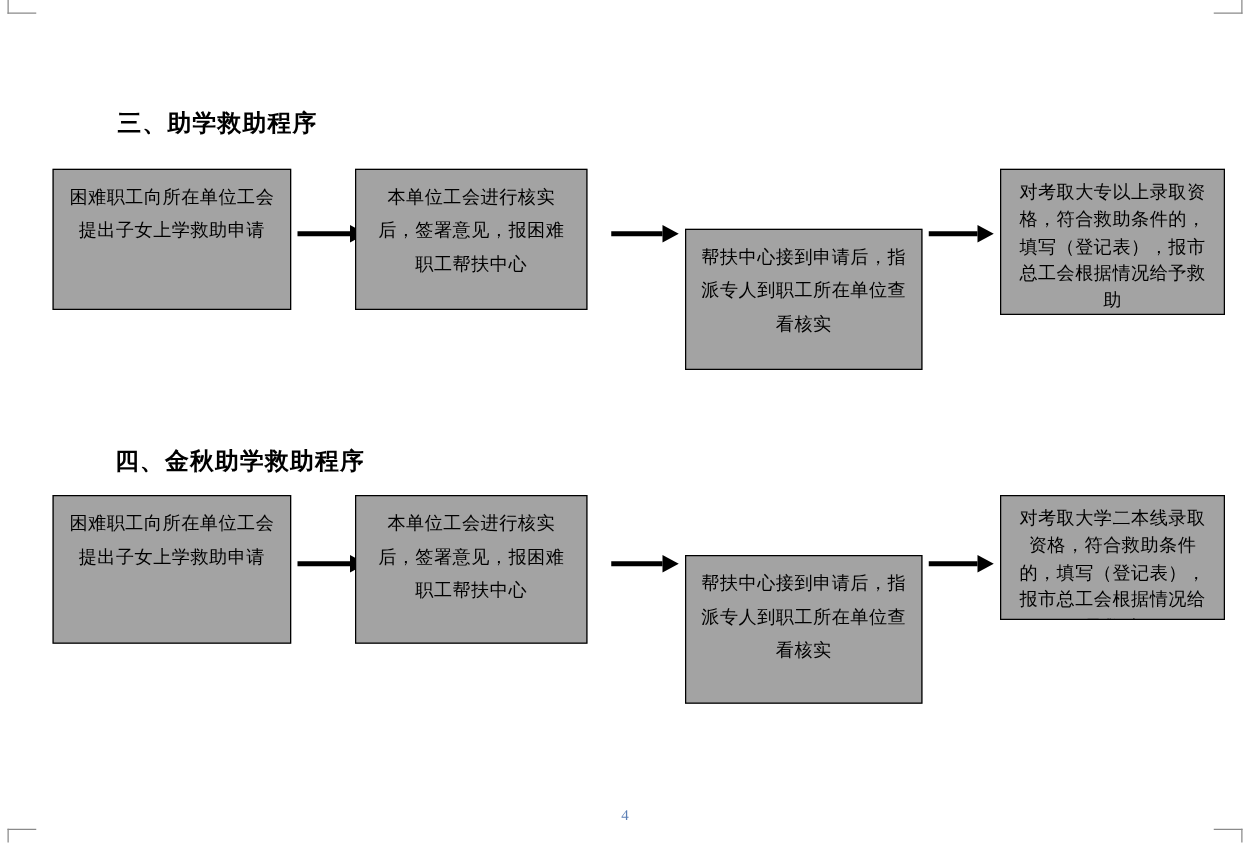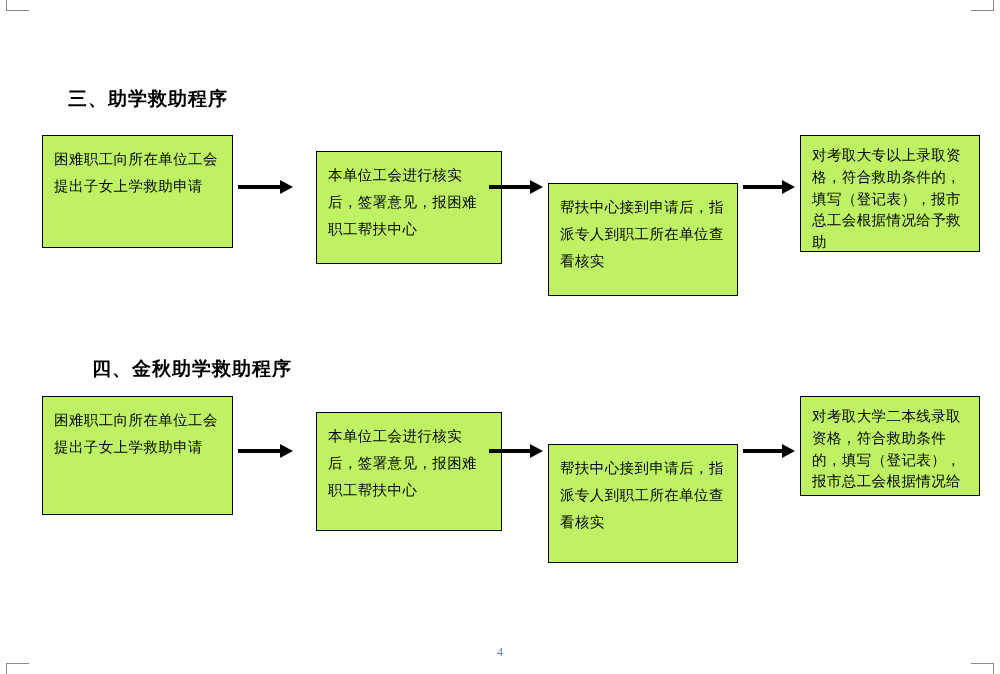--- a/index.html
+++ b/index.html
@@ -30,52 +30,53 @@
 
   
   .section-heading {
     position: absolute;
     font-size: 19px;
     font-weight: bold;
     letter-spacing: 1px;
     white-space: nowrap;
     font-family: "Liberation Serif", "DejaVu Serif", serif;
   }
-  #heading-1 { left: 68px; top: 70px; }
+  #heading-1 { left: 94px; top: 70px; }
   #heading-2 { left: 92px; top: 340px; }
 
   
   .flow-row {
     position: absolute;
     left: 0;
     width: 1000px;
   }
   #flow-row-1 { top: 135px; height: 125px; }
   #flow-row-2 { top: 396px; height: 128px; }
 
   .flow-box {
     position: absolute;
     box-sizing: border-box;
     border: 1.3px solid #000000;
-    background: #bef264;
+    background: #a3a3a3;
     padding: 10px 11px 8px 11px;
     font-size: 14.5px;
     line-height: 1.85;
     letter-spacing: 0.4px;
-    font-family: Liberation Serif, serif;
+    font-family: Liberation Mono, monospace;
     overflow: hidden;
+    text-align: center;
   }
   .flow-box.tight {
     line-height: 1.5;
     padding-top: 9px;
   }
 
   
   .col-1 { left: 42px;  width: 191px; }
-  .col-2 { left: 316px; width: 186px; margin-top: 16px; }
+  .col-2 { left: 284px; width: 186px; }
   .col-3 { left: 548px; width: 190px; margin-top: 48px; }
   .col-4 { left: 800px; width: 180px; }
 
   
   #flow-row-1 .flow-box { top: 0; height: 113px; }
   #flow-row-1 .col-4 { height: 117px; }
   #flow-row-2 .flow-box { top: 0; height: 119px; }
   #flow-row-2 .col-4 { height: 100px; }
 
   

